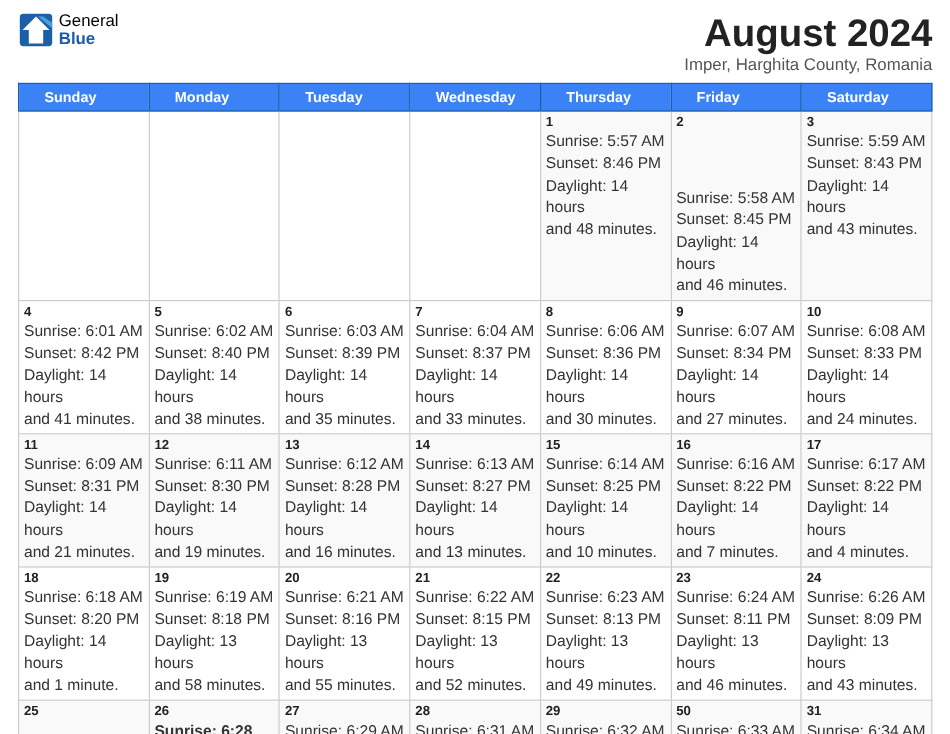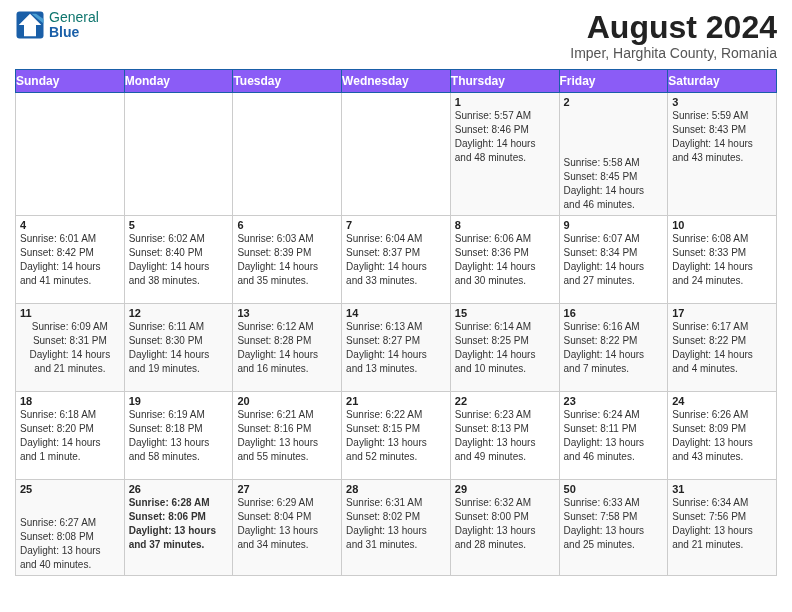--- a/index.html
+++ b/index.html
@@ -28,21 +28,21 @@
       align-items: center;
       gap: 4px;
     }
     .logo-text {
       display: flex;
       flex-direction: column;
       line-height: 1.1;
     }
     .logo-general {
       font-size: 14px;
-      color: #0f766e;
+      color: #000000;
       font-weight: normal;
     }
     .logo-blue {
       font-size: 14px;
       color: #1a5fa8;
       font-weight: bold;
     }
     .logo-icon {
       width: 30px;
       height: 30px;
@@ -59,25 +59,25 @@
     .location {
       font-size: 14px;
       color: #555;
     }
     table {
       width: 100%;
       border-collapse: collapse;
       table-layout: fixed;
     }
     thead th {
-      background-color: #8b5cf6;
+      background-color: #3b82f6;
       color: #fff;
       font-size: 12px;
       font-weight: bold;
-      padding: 4px 0;
+      padding: 4px 21px;
       text-align: left;
       border: 1px solid #1a5fa8;
     }
     tbody td {
       border: 1px solid #ccc;
       vertical-align: top;
       padding: 3px 4px;
       font-size: 9.5px;
       color: #333;
       height: 88px;
@@ -87,21 +87,21 @@
       background: #f9f9f9;
     }
     .day-num {
       font-size: 11px;
       font-weight: bold;
       color: #222;
       display: block;
       margin-bottom: 1px;
     }
     .day-info {
-      font-size: 10px;
+      font-size: 13px;
       line-height: 1.4;
       color: #333;
     }
     td.empty {
       background: #fff !important;
     }
   </style>
 </head>
 <body>
 
@@ -211,21 +211,21 @@
             <span class="day-num">10</span>
             <div class="day-info" style="white-space: pre-line;">Sunrise: 6:08 AM
 Sunset: 8:33 PM
 Daylight: 14 hours
 and 24 minutes.</div>
           </td>
         </tr>
         <tr>
           <td>
             <span class="day-num">11</span>
-            <div class="day-info" style="white-space: pre-line; text-align: center;">Sunrise: 6:09 AM
+            <div class="day-info" style="white-space: pre-line;">Sunrise: 6:09 AM
 Sunset: 8:31 PM
 Daylight: 14 hours
 and 21 minutes.</div>
           </td>
           <td>
             <span class="day-num">12</span>
             <div class="day-info" style="white-space: pre-line;">Sunrise: 6:11 AM
 Sunset: 8:30 PM
 Daylight: 14 hours
 and 19 minutes.</div>

